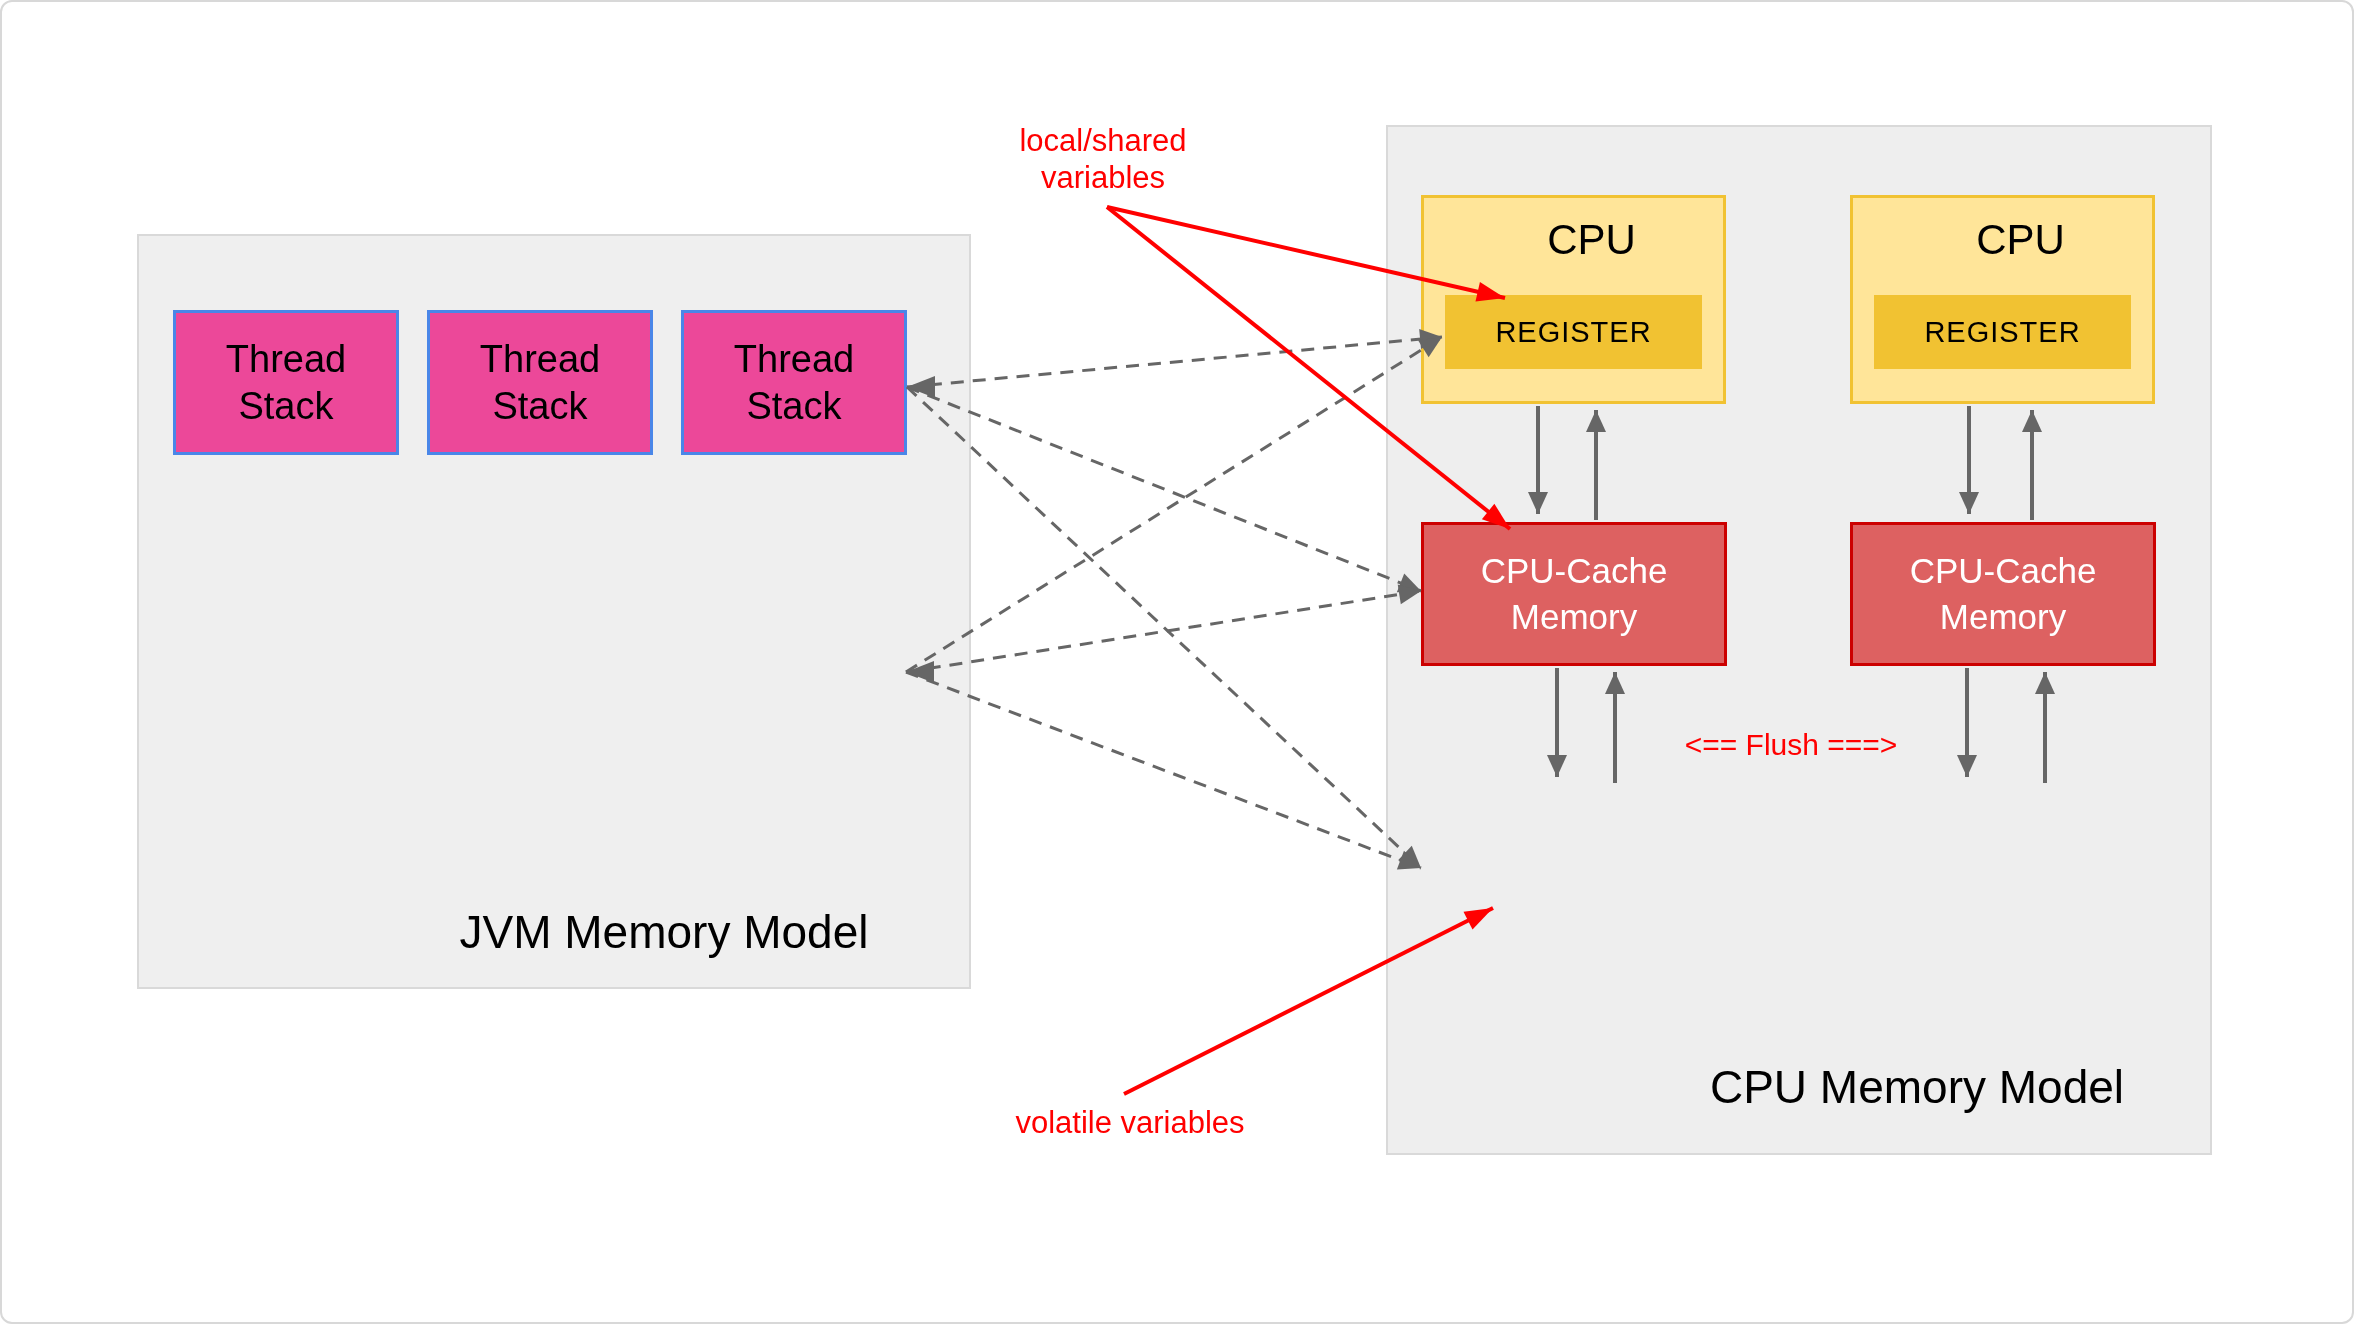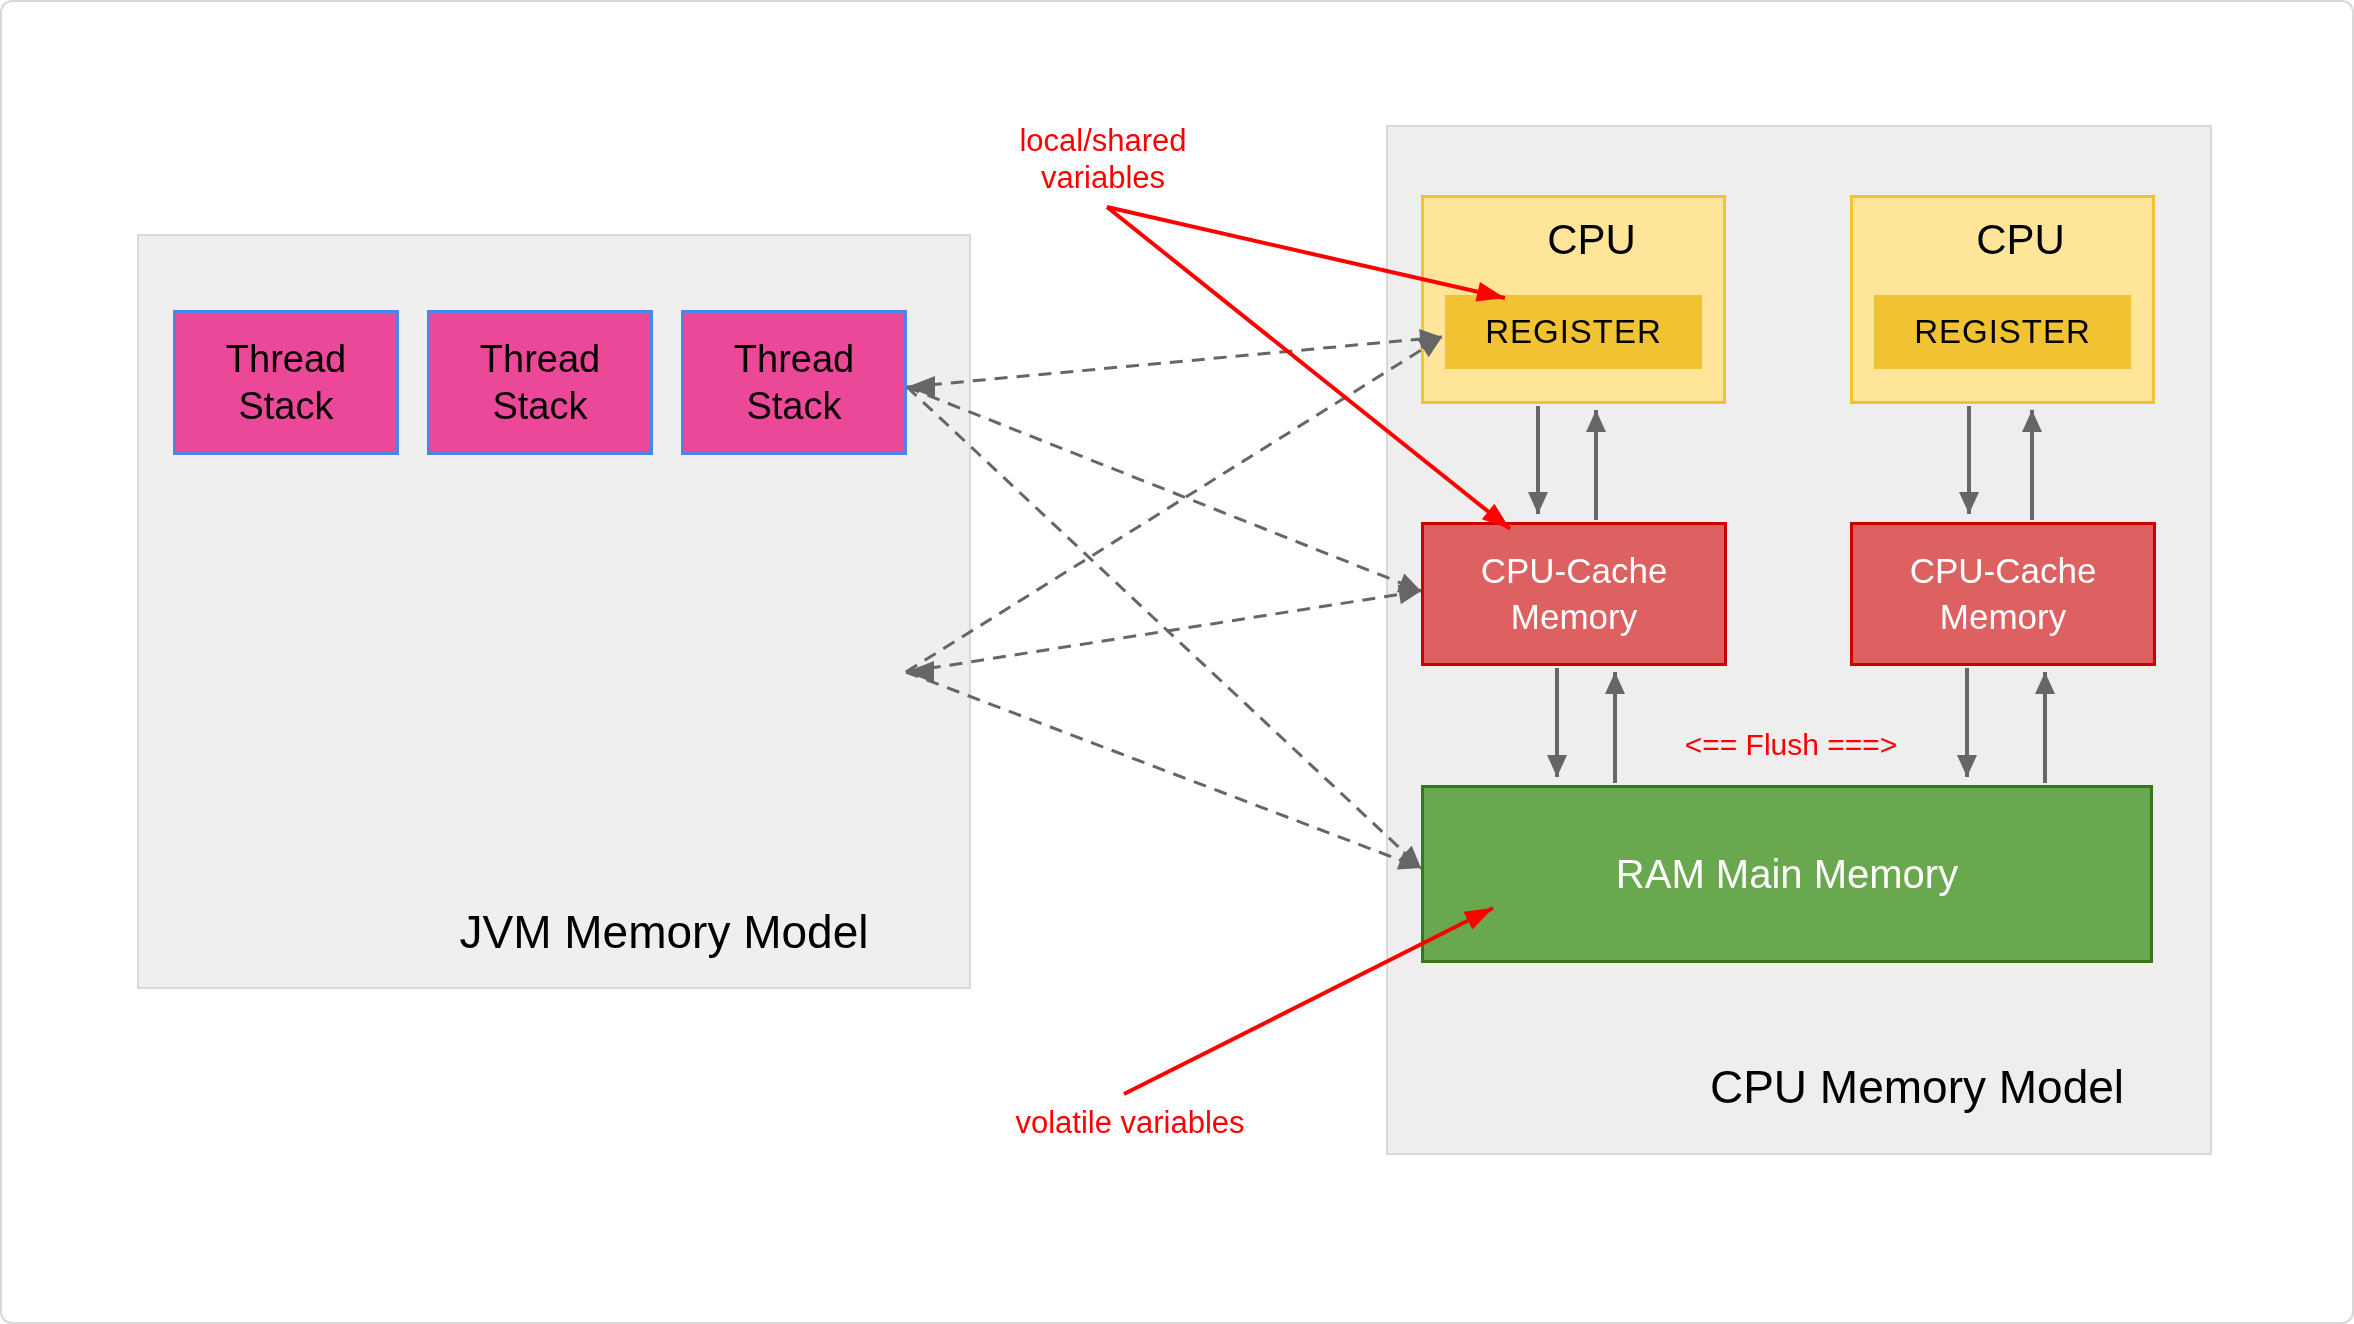--- a/index.html
+++ b/index.html
@@ -60,21 +60,21 @@
     font-size:42px;
     margin-left:36px;
   }
   .register{
     position:absolute;
     left:21px;top:97px;
     width:257px;height:74px;
     background:#f1c232;
     display:flex;align-items:center;justify-content:center;
     color:#000;
-    font-size:33px;
+    font-size:29px;
     letter-spacing:1px;
   }
   .cache{
     background:#dd6161;
     border:3px solid #cc0000;
     color:#fff;
     font-size:35px;
     line-height:46px;
     padding:0 8px;
   }
@@ -145,23 +145,20 @@
 
   <div class="box cache" style="left:1419px;top:520px;width:306px;height:144px;">
     <span>CPU-Cache Memory</span>
   </div>
   <div class="box cache" style="left:1848px;top:520px;width:306px;height:144px;">
     <span>CPU-Cache Memory</span>
   </div>
 
   <div class="flush" style="left:1639px;top:726px;width:300px;">&lt;== Flush ===&gt;</div>
 
-  <div class="box ram" style="left:1419px;top:783px;width:732px;height:178px;">
-    <span>RAM Main Memory</span>
-  </div>
 
   <div class="panel-title" style="left:1650px;top:1059px;width:530px;">CPU Memory Model</div>
 
   <div class="annotation" style="left:991px;top:100px;width:220px;margin-top:20px;">local/shared variables</div>
   <div class="annotation" style="left:988px;top:1102px;width:280px;">volatile variables</div>
 
   <svg class="overlay" viewBox="0 0 2354 1324">
     <defs>
       <marker id="ga" markerUnits="userSpaceOnUse" markerWidth="28" markerHeight="26" refX="24" refY="12" orient="auto">
         <path d="M2,2 L24,12 L2,22 z" fill="#666666"></path>

